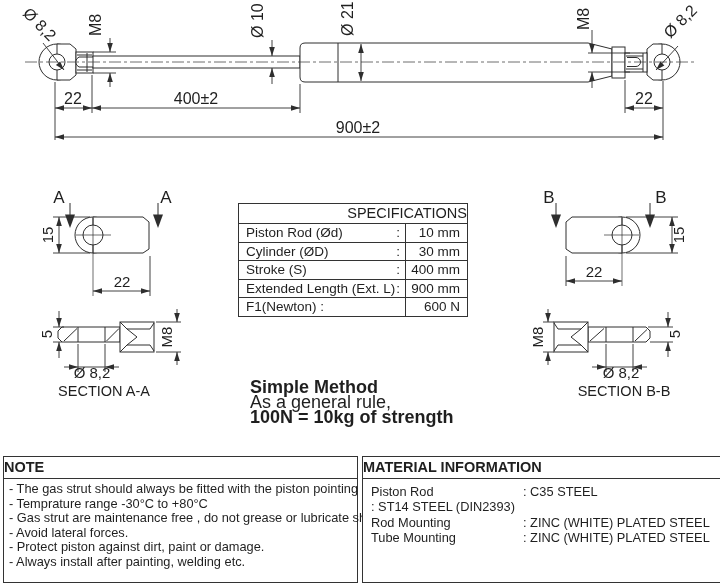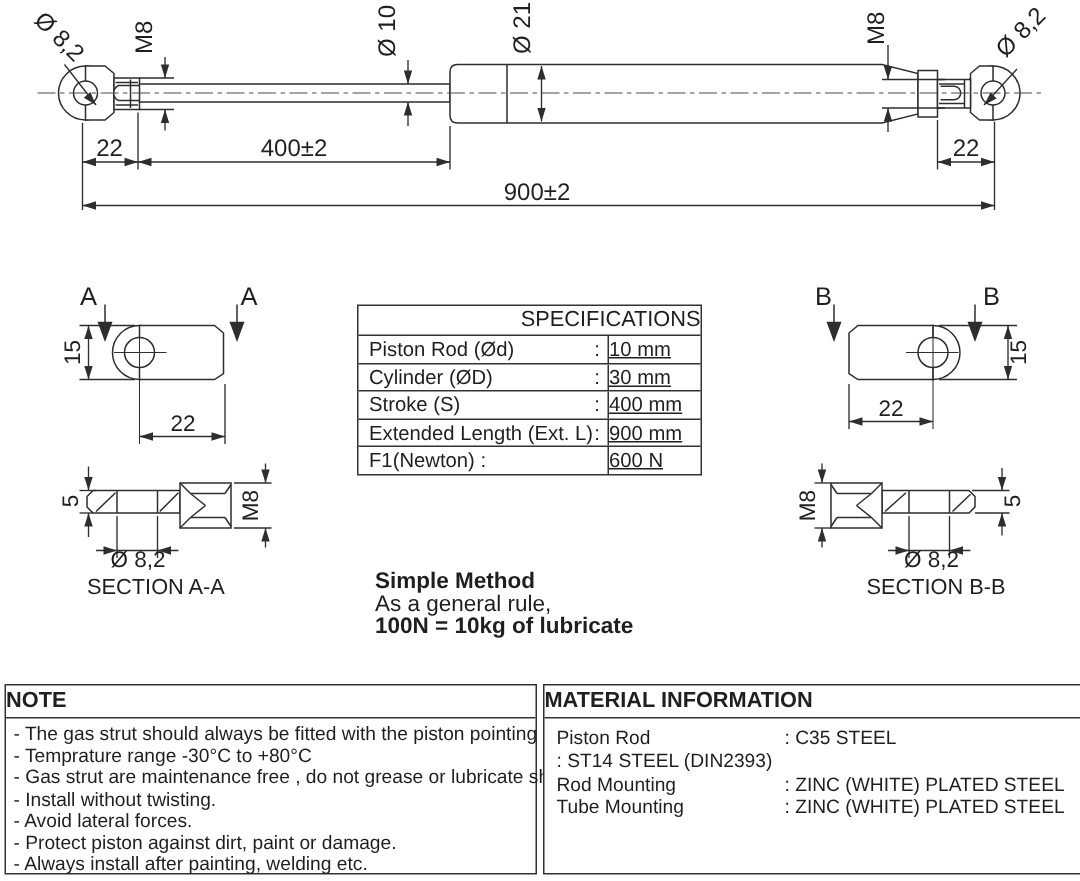--- a/index.html
+++ b/index.html
@@ -15,24 +15,24 @@
   
   .spec-table{position:absolute;left:238px;top:203px;width:230px;background:#fff;
               border:1.4px solid #333;box-sizing:border-box;font-size:13.5px;}
   .spec-title{height:19px;line-height:19px;text-align:right;font-size:14.5px;
               border-bottom:1px solid #333;}
   .spec-row{display:flex;height:17.5px;line-height:17.5px;border-bottom:1px solid #333;}
   .spec-row:last-child{border-bottom:none;}
   .spec-label-cell{width:167px;display:flex;padding:0 5px 0 7px;
                    border-right:1px solid #333;box-sizing:border-box;white-space:nowrap;overflow:hidden;}
   .spec-colon{margin-left:auto;}
-  .spec-value{flex:1;text-align:left;padding-right:7px;white-space:nowrap;text-decoration:underline;}
+  .spec-value{flex:1;text-align:right;padding-right:7px;white-space:nowrap;}
 
   
-  .simple{position:absolute;left:250px;top:380px;font-size:15px;line-height:15px;}
+  .simple{position:absolute;left:250px;top:380px;font-size:18px;line-height:15px;}
   .bold{font-weight:bold;}
 
   
   .bbox{position:absolute;top:456px;height:127px;border:1.4px solid #333;
         box-sizing:border-box;background:#fff;}
   .note-box{left:3px;width:355px;}
   .mat-box{left:362px;width:385px;}
   .box-title{height:21px;line-height:21px;text-align:left;font-weight:bold;
              font-size:14.5px;border-bottom:1px solid #333;}
   .note-items{padding:3px 5px 0 5px;font-size:12.8px;line-height:14.5px;white-space:nowrap;}
@@ -308,30 +308,29 @@
         <span>F1(Newton) :</span>
         <span class="spec-colon"></span>
       </div>
     <div class="spec-value">600 N</div>
   </div>
 </div>
 
 <div class="simple">
   <div class="bold">Simple Method</div>
   <div>As a general rule,</div>
-  <div class="bold">100N = 10kg of lubricate</div>
+  <div class="bold">100N = 10kg of strength</div>
 </div>
 
 <div class="bbox note-box">
   <div class="box-title">NOTE</div>
   <div class="note-items">
     <div>- The gas strut should always be fitted with the piston pointing down.</div>
     <div>- Temprature range -30°C to +80°C</div>
     <div>- Gas strut are maintenance free , do not grease or lubricate shaft.</div>
-    <div>- Install without twisting.</div>
     <div>- Avoid lateral forces.</div>
     <div>- Protect piston against dirt, paint or damage.</div>
     <div>- Always install after painting, welding etc.</div>
   </div>
 </div>
 
 <div class="bbox mat-box">
   <div class="box-title">MATERIAL INFORMATION</div>
   <div class="mat-rows">
     <div class="mat-row">

